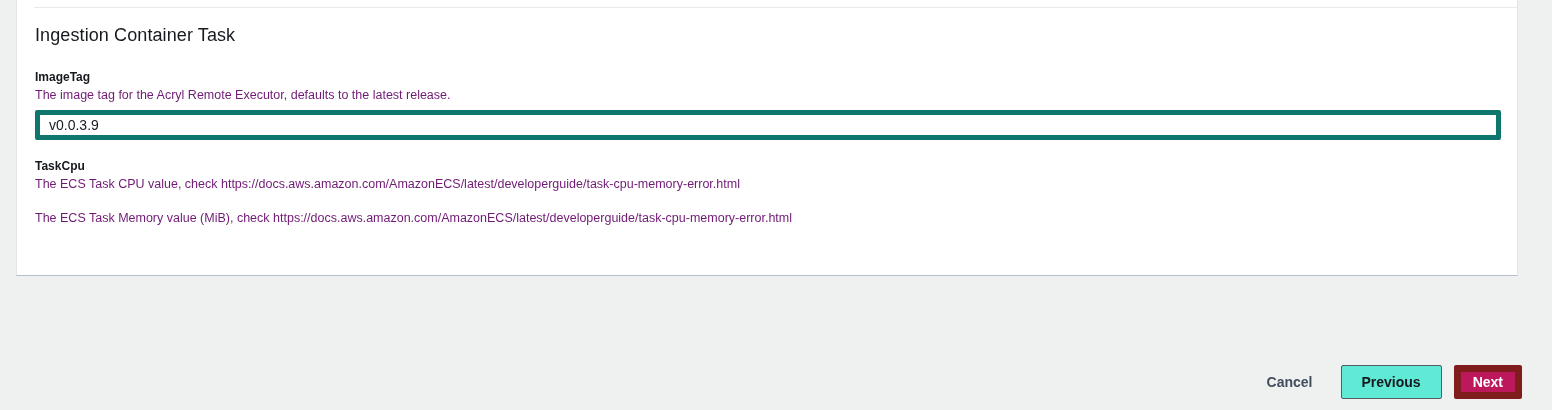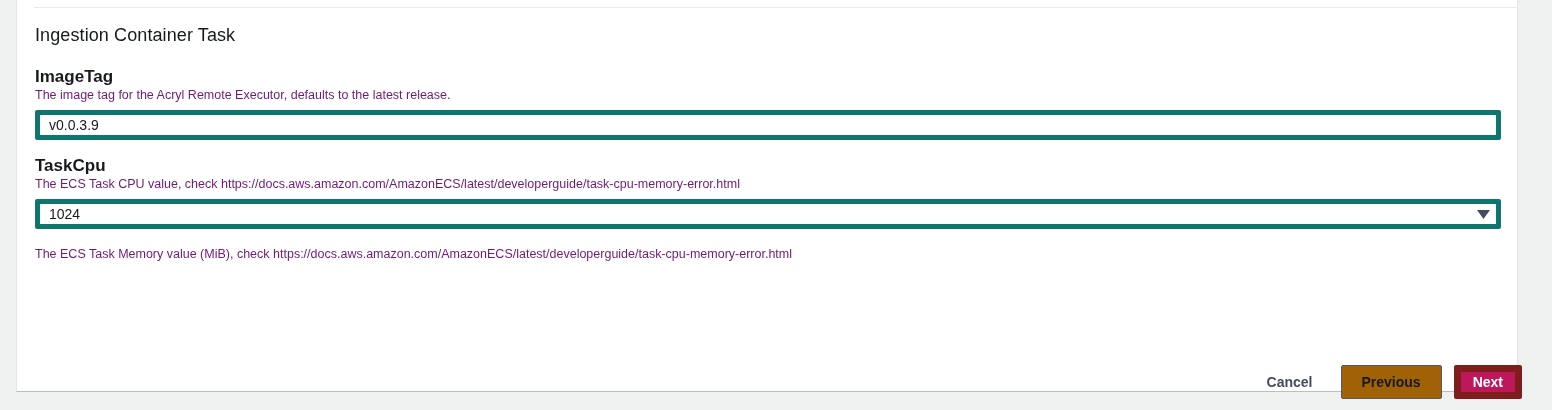--- a/index.html
+++ b/index.html
@@ -22,21 +22,21 @@
     height: 410px;
     box-sizing: border-box;
   }
 
   
   .panel {
     position: absolute;
     left: 16px;
     top: 0px;
     width: 1502px;
-    height: 392px;
+    height: 276px;
     background: #ffffff;
     border-left: 1px solid #e4e6e6;
     border-right: 1px solid #e4e6e6;
     border-bottom: 1px solid #b6bec9;
     box-sizing: border-box;
   }
 
   .panel-top-divider {
     position: absolute;
     left: 17px;
@@ -61,21 +61,21 @@
 
   
   .field {
     margin-bottom: 17px;
   }
   .field:last-child {
     margin-bottom: 0;
   }
 
   .field-label {
-    font-size: 17px;
+    font-size: 12px;
     line-height: 18px;
     font-weight: 700;
     color: #16191f;
     margin-bottom: 1px;
   }
 
   .field-desc {
     font-size: 12.5px;
     line-height: 17px;
     font-weight: 400;
@@ -147,21 +147,21 @@
   .btn-link {
     background: transparent;
     border: none;
     color: #414d5c;
     height: 32px;
     padding: 0 10px;
     margin-right: 18px;
   }
 
   .btn-normal {
-    background: #a16207;
+    background: #5eead4;
     border: 1px solid #545b64;
     color: #16191f;
     height: 34px;
     padding: 0 20px;
     margin-right: 12px;
   }
 
   .btn-primary {
     background: #be185d;
     border: 7px solid #7f1d1d;
@@ -186,28 +186,20 @@
         <div class="field-label">ImageTag</div>
         <div class="field-desc">The image tag for the Acryl Remote Executor, defaults to the latest release.</div>
         <div class="control">
           <div class="control-value">v0.0.3.9</div>
         </div>
       </div>
 
       <div class="field">
         <div class="field-label">TaskCpu</div>
         <div class="field-desc">The ECS Task CPU value, check https://docs.aws.amazon.com/AmazonECS/latest/developerguide/task-cpu-memory-error.html</div>
-        <div class="control">
-          <div class="control-value">1024</div>
-          <span class="select-arrow">
-            <svg width="13" height="9" viewBox="0 0 13 9" aria-hidden="true">
-              <polygon points="0,0 13,0 6.5,9" fill="#414d5c"></polygon>
-            </svg>
-          </span>
-        </div>
       </div>
 
       <div class="field">
         <div class="field-desc">The ECS Task Memory value (MiB), check https://docs.aws.amazon.com/AmazonECS/latest/developerguide/task-cpu-memory-error.html</div>
       </div>
 
     </div>
   </div>
 
   <div class="footer">

